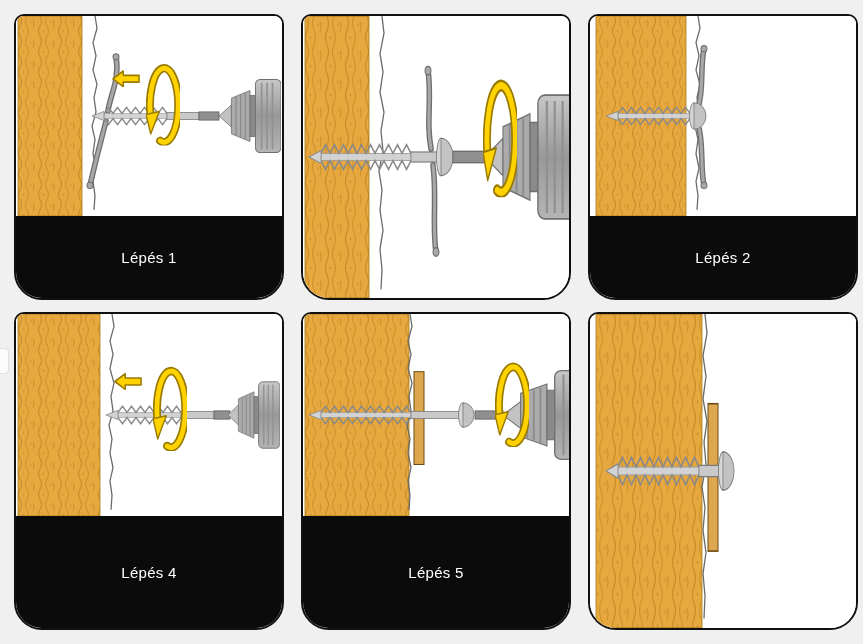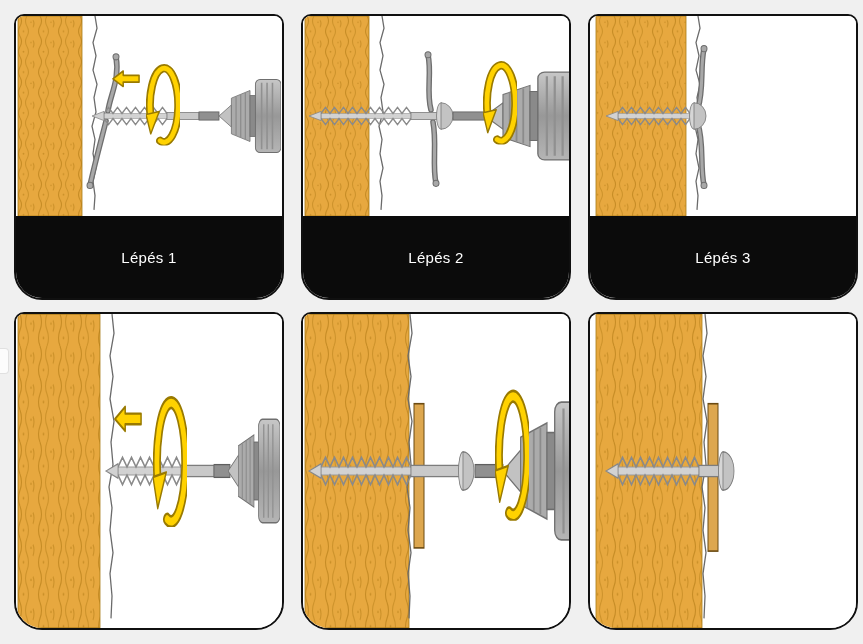--- a/index.html
+++ b/index.html
@@ -170,23 +170,20 @@
           <polygon class="tip" points="6,98 18,93.5 18,102.5"></polygon>
           <rect class="shank" x="108" y="94.5" width="27" height="7"></rect>
           <ellipse class="flange" cx="138" cy="98" rx="4.5" ry="13"></ellipse>
           <path class="dome" d="M138,85 a12,13 0 0 1 0,26 z"></path>
           <rect class="bit" x="150" y="94" width="32" height="8"></rect>
         </g>
         <use href="#sym-drill" x="182" y="50" width="90" height="96"></use>
         <use href="#sym-rot" x="180" y="42" width="34" height="84"></use>
       </svg>
     </div>
-    <div class="footer">
-      <span>Lépés 2</span>
-    </div>
   </div>
 
   <div class="card">
     <div class="figure">
       <svg viewBox="0 0 266 196" preserveAspectRatio="none" role="img">
         <g>
           <rect class="c-board" x="6" y="0" width="90" height="196"></rect>
           <rect x="6" y="0" width="90" height="196" fill="url(#texBoard)"></rect>
         </g>
         <g transform="translate(108,0)">
@@ -204,21 +201,21 @@
           <rect class="metal-core" x="28" y="95.5" width="72" height="5"></rect>
           <path class="thread" d="M28,95.5 l4.5,-6 l4.5,6 l4.5,-6 l4.5,6 l4.5,-6 l4.5,6 l4.5,-6 l4.5,6 l4.5,-6 l4.5,6 l4.5,-6 l4.5,6 l4.5,-6 l4.5,6 l4.5,-6 l4.5,6"></path>
           <path class="thread" d="M28,100.5 l4.5,6 l4.5,-6 l4.5,6 l4.5,-6 l4.5,6 l4.5,-6 l4.5,6 l4.5,-6 l4.5,6 l4.5,-6 l4.5,6 l4.5,-6 l4.5,6 l4.5,-6 l4.5,6 l4.5,-6"></path>
           <polygon class="tip" points="16,98 28,93.5 28,102.5"></polygon>
           <ellipse class="flange" cx="104" cy="98" rx="4.5" ry="13"></ellipse>
           <path class="dome" d="M104,85 a12,13 0 0 1 0,26 z"></path>
         </g>
       </svg>
     </div>
     <div class="footer">
-      <span>Lépés 3</span>
+      <span>Lépés 2</span>
     </div>
   </div>
 
   <div class="card tall">
     <div class="figure">
       <svg viewBox="0 0 266 196" preserveAspectRatio="none" role="img">
         <g>
           <rect class="c-board" x="2" y="0" width="82" height="196"></rect>
           <rect x="2" y="0" width="82" height="196" fill="url(#texBoard)"></rect>
         </g>
@@ -230,20 +227,23 @@
           <path class="thread" d="M102,95.5 l4.5,-6 l4.5,6 l4.5,-6 l4.5,6 l4.5,-6 l4.5,6 l4.5,-6 l4.5,6 l4.5,-6 l4.5,6 l4.5,-6 l4.5,6 l4.5,-6 l4.5,6"></path>
           <path class="thread" d="M102,100.5 l4.5,6 l4.5,-6 l4.5,6 l4.5,-6 l4.5,6 l4.5,-6 l4.5,6 l4.5,-6 l4.5,6 l4.5,-6 l4.5,6 l4.5,-6 l4.5,6 l4.5,-6"></path>
           <polygon class="tip" points="90,98 102,93.5 102,102.5"></polygon>
           <rect class="shank" x="165" y="94.5" width="33" height="7"></rect>
           <rect class="bit" x="198" y="94" width="16" height="8"></rect>
         </g>
         <use href="#sym-drill" x="212" y="62" width="52" height="72"></use>
         <use href="#sym-push" x="98" y="56" width="28" height="19"></use>
         <use href="#sym-rot" x="137" y="49" width="34" height="84"></use>
       </svg>
+    </div>
+    <div class="footer">
+      <span>Lépés 4</span>
     </div>
   </div>
 
   <div class="card tall">
     <div class="figure">
       <svg viewBox="0 0 266 196" preserveAspectRatio="none" role="img">
         <g>
           <rect class="c-board" x="2" y="0" width="104" height="196"></rect>
           <rect x="2" y="0" width="104" height="196" fill="url(#texBoard)"></rect>
         </g>
@@ -258,20 +258,23 @@
           <polygon class="tip" points="6,98 18,93.5 18,102.5"></polygon>
           <rect class="shank" x="108" y="94.5" width="50" height="7"></rect>
           <ellipse class="flange" cx="160" cy="98" rx="4.5" ry="12"></ellipse>
           <path class="dome" d="M160,86 a11,12 0 0 1 0,24 z"></path>
           <rect class="bit" x="172" y="94" width="28" height="8"></rect>
         </g>
         <use href="#sym-drill" x="200" y="50" width="88" height="96"></use>
         <use href="#sym-rot" x="192" y="45" width="34" height="84"></use>
       </svg>
     </div>
+    <div class="footer">
+      <span>Lépés 5</span>
+    </div>
   </div>
 
   <div class="card tall">
     <div class="figure">
       <svg viewBox="0 0 266 196" preserveAspectRatio="none" role="img">
         <g>
           <rect class="c-board" x="6" y="0" width="106" height="196"></rect>
           <rect x="6" y="0" width="106" height="196" fill="url(#texBoard)"></rect>
         </g>
         <g transform="translate(115,0)">

